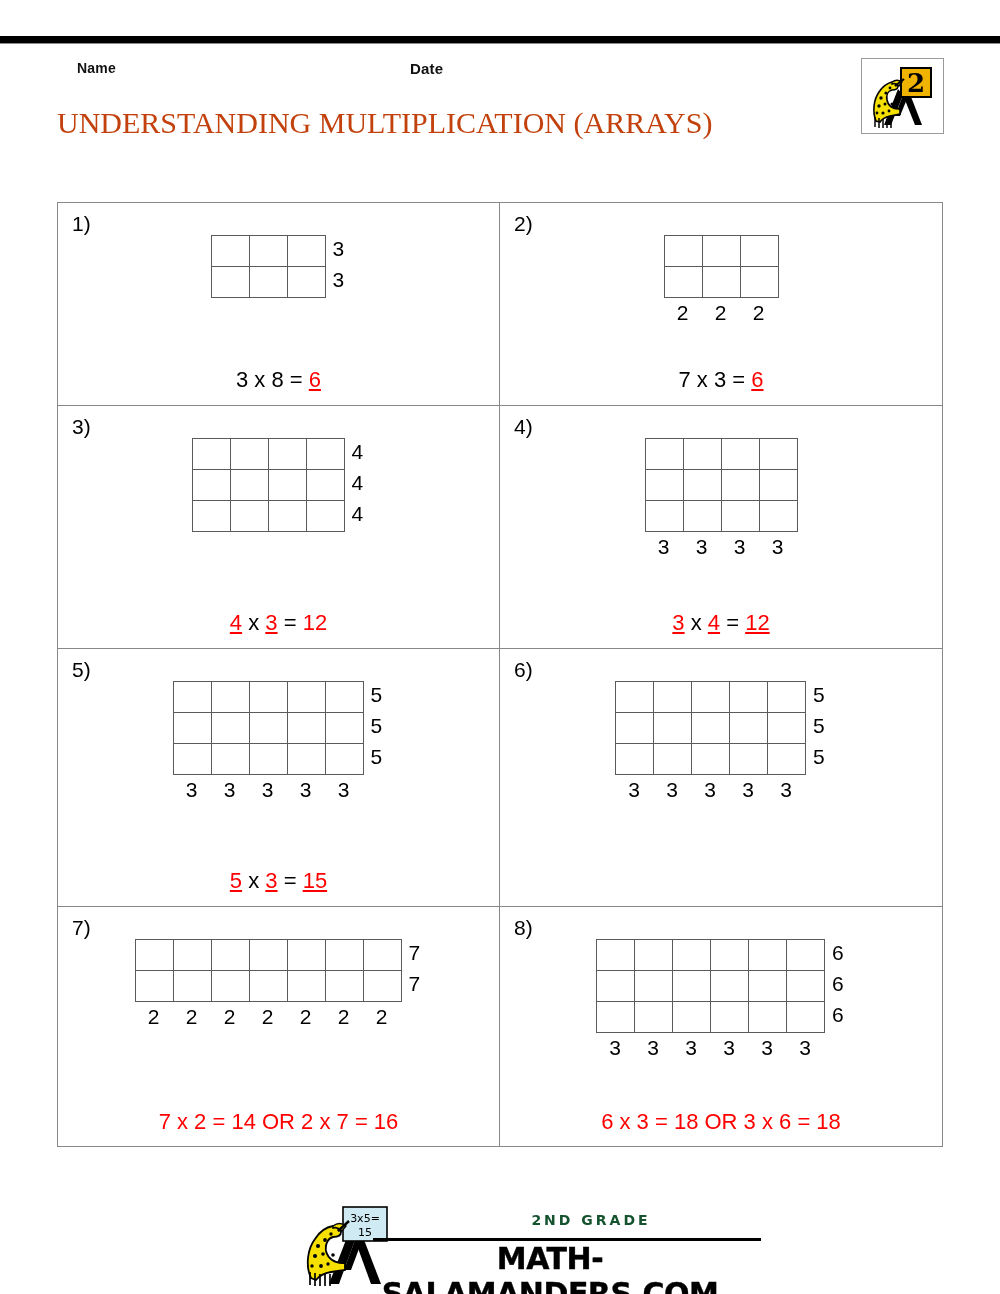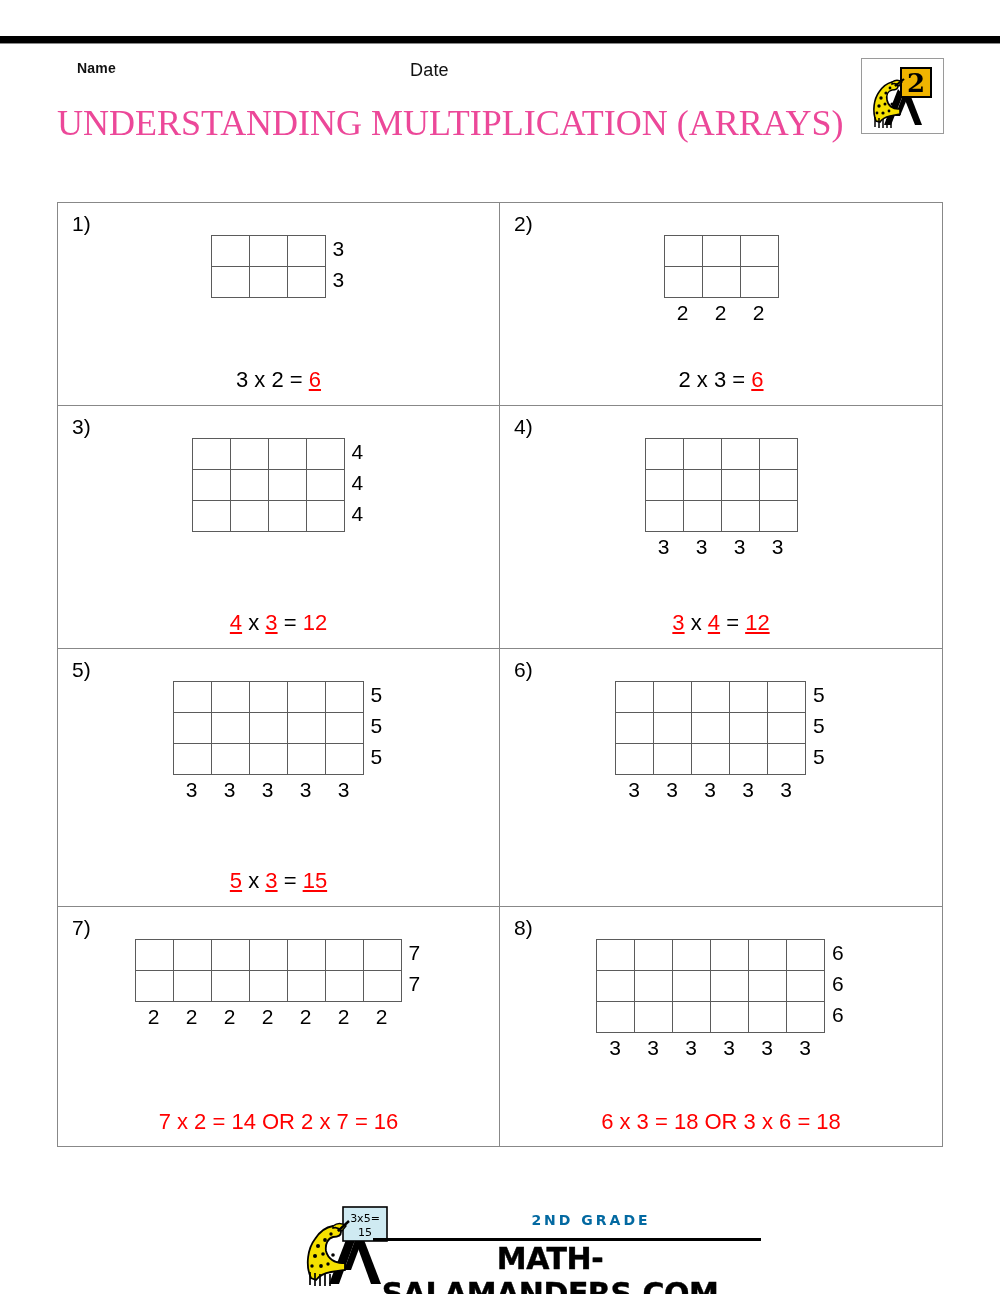--- a/index.html
+++ b/index.html
@@ -34,36 +34,36 @@
     font-size: 14px;
     font-weight: bold;
     color: #111;
     letter-spacing: .2px;
     padding-left: 20px;
   }
   .date-label {
     position: absolute;
     left: 410px;
     top: 60px;
-    font-size: 18px;
-    font-weight: normal;
+    font-size: 15px;
+    font-weight: bold;
     color: #111;
     letter-spacing: .2px;
   }
 
   .title-block {
     position: absolute;
     left: 57px;
     top: 104px;
     width: 790px;
   }
   .title-line {
     font-family: "Liberation Serif", serif;
-    font-size: 36px;
-    color: #ec4899;
+    font-size: 30px;
+    color: #c2410c;
     line-height: 38px;
     white-space: nowrap;
   }
 
   
   .logo-box {
     position: absolute;
     left: 861px;
     top: 58px;
     width: 83px;
@@ -208,21 +208,21 @@
   .foot-grade {
     position: absolute;
     left: 128px;
     top: 16px;
     width: 336px;
     text-align: center;
     font-family: "DejaVu Sans", sans-serif;
     font-size: 14px;
     font-weight: bold;
     letter-spacing: 3px;
-    color: #0369a1;
+    color: #14532d;
   }
   .foot-rule {
     position: absolute;
     left: 78px;
     top: 42px;
     width: 388px;
     height: 3px;
     background: #000;
   }
   .foot-domain {
@@ -309,21 +309,21 @@
                   <div class="grid-cell"></div>
                 </div>
               </div>
               <div class="row-labels">
                 <div class="row-label">3</div>
                 <div class="row-label">3</div>
               </div>
             </div>
           </div>
         </div>
-        <div class="equation"><span class="blk">3 x 2 = </span><span class="red-u">6</span></div>
+        <div class="equation"><span class="blk">3 x 8 = </span><span class="red-u">6</span></div>
       </div>
       <div class="pcell">
         <div class="qnum">2)</div>
         <div class="array-wrap">
           <div class="array-inner">
             <div class="array-rowline">
               <div class="grid">
                 <div class="grid-row">
                   <div class="grid-cell"></div>
                   <div class="grid-cell"></div>
@@ -336,21 +336,21 @@
                 </div>
               </div>
             </div>
             <div class="col-labels">
               <div class="col-label">2</div>
               <div class="col-label">2</div>
               <div class="col-label">2</div>
             </div>
           </div>
         </div>
-        <div class="equation"><span class="blk">2 x 3 = </span><span class="red-u">6</span></div>
+        <div class="equation"><span class="blk">7 x 3 = </span><span class="red-u">6</span></div>
       </div>
     </div>
     <div class="prow" style="height: 243px;">
       <div class="pcell">
         <div class="qnum">3)</div>
         <div class="array-wrap">
           <div class="array-inner">
             <div class="array-rowline">
               <div class="grid">
                 <div class="grid-row">

